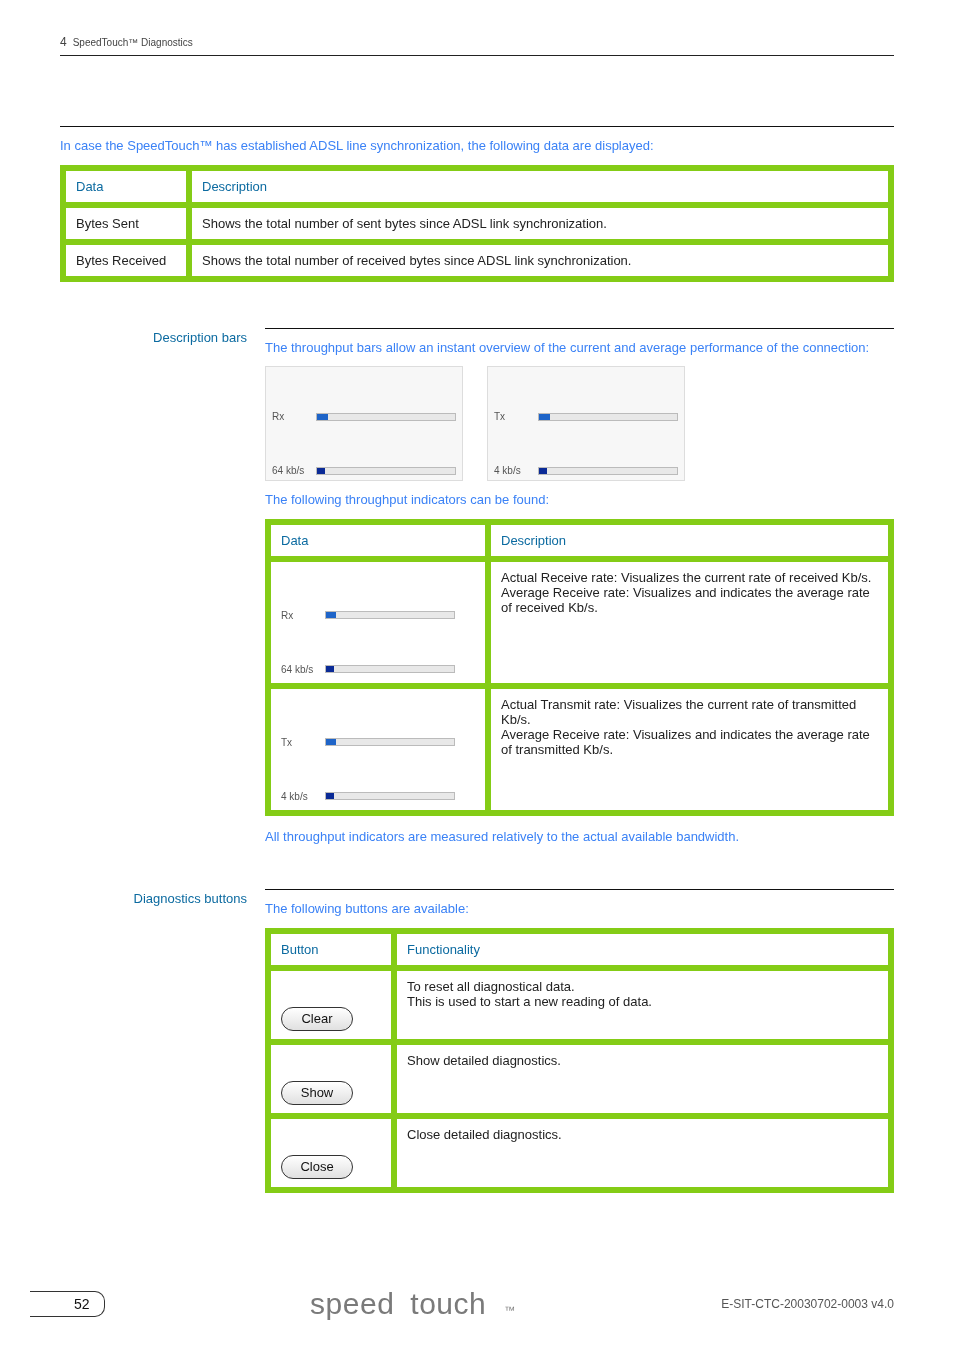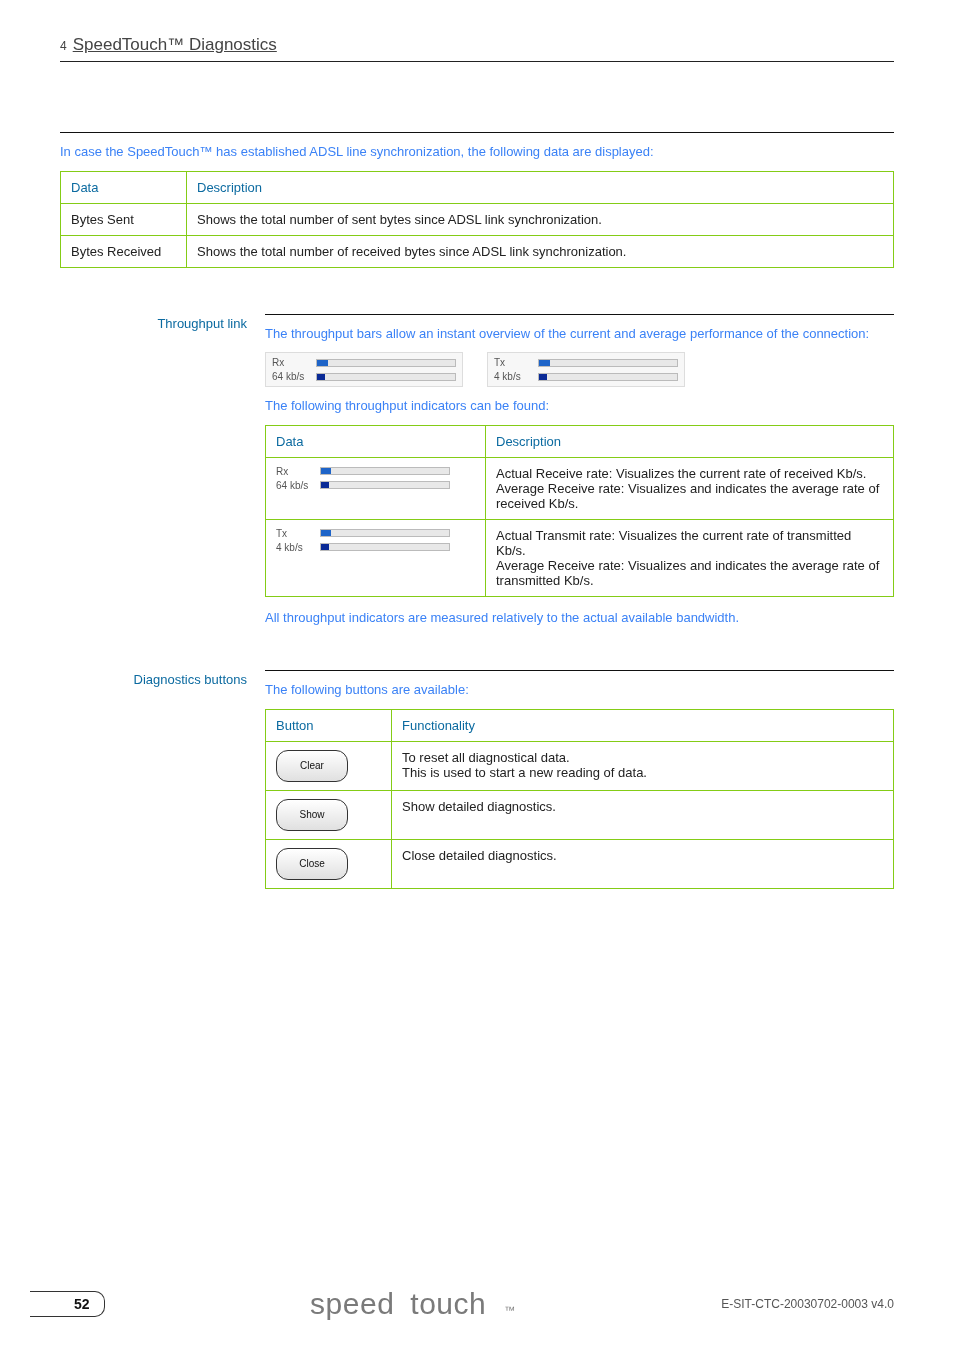--- a/index.html
+++ b/index.html
@@ -8,21 +8,21 @@
     font-size: 13px;
     color: #333;
     background: #fff;
     width: 954px;
     height: 1351px;
     position: relative;
     padding: 35px 60px 30px 60px;
   }
   .header-row { display: flex; align-items: baseline; margin-bottom: 6px; }
   .chapter-num { color: #444; font-size: 12px; margin-right: 6px; }
-  .chapter-title { color: #444; font-size: 17px; text-decoration: underline; }
+  .chapter-title { color: #444; font-size: 10px; }
   .hr-top { border: none; border-top: 1.5px solid #222; margin-bottom: 70px; }
   .section { display: flex; margin-bottom: 34px; }
   .side-label {
     width: 205px;
     flex-shrink: 0;
     color: #0b6aa0;
     font-family: Verdana, Arial, sans-serif;
     font-size: 13px;
     text-align: right;
     padding-right: 18px;
@@ -30,63 +30,64 @@
   }
   .section-body { flex: 1; }
   .rule { border: none; border-top: 1.2px solid #111; margin-bottom: 10px; }
   .para { color: #3b82f6; margin-bottom: 10px; line-height: 1.35; }
   table.data {
     border-collapse: collapse;
     width: 100%;
     margin-bottom: 12px;
   }
   table.data th, table.data td {
-    border: 1px solid #84cc16;
+    border: 6px solid #84cc16;
     padding: 8px 10px;
     text-align: left;
     vertical-align: top;
     font-weight: normal;
     font-size: 13px;
     color: #222;
   }
   table.data th.col-heading {
     color: #0b6aa0;
     font-family: Verdana, Arial, sans-serif;
     font-size: 13px;
   }
   .col-button { width: 126px; text-align: center; vertical-align: middle; }
   .col-data-narrow { width: 126px; }
   .col-data-wide { width: 220px; }
   .minibars { display: flex; gap: 24px; margin-bottom: 10px; }
   .bar-group { display: flex; flex-direction: column; gap: 3px; background: #f7f7f7; padding: 4px 6px; border: 0.5px solid #ddd; }
-  .bar-row { display: flex; align-items: center; gap: 6px; }
+  .bar-row { display: flex; align-items: center; gap: 6px; margin-top: 40px; }
   .bar-label { font-size: 10px; color: #555; width: 38px; }
   .bar-track { width: 140px; height: 8px; background: #e8e8e8; border: 0.5px solid #bbb; position: relative; }
   .bar-fill-blue { position: absolute; left: 0; top: 0; bottom: 0; background: #1e64c8; }
   .bar-fill-navy { position: absolute; left: 0; top: 0; bottom: 0; background: #0a2a96; }
   .bar-cell { display: flex; flex-direction: column; gap: 3px; }
   .bar-cell .bar-track { width: 130px; }
   .ui-button {
     display: inline-flex; align-items: center; justify-content: center;
-    min-width: 72px; height: 32px;
+    min-width: 72px; height: 24px;
     border: 1.2px solid #333; border-radius: 12px;
     background: linear-gradient(#fff, #e0e0e0);
-    font-size: 10px; color: #111;
+    font-size: 13px; color: #111;
     padding: 0 14px;
+    margin-top: 28px;
   }
   .footer-row {
     position: absolute;
     left: 60px; right: 60px; bottom: 30px;
     display: flex; align-items: center; justify-content: space-between;
   }
   .page-pill {
     border: 1.3px solid #333;
     border-radius: 0 10px 10px 0;
     padding: 4px 14px 4px 14px;
-    font-size: 14px; font-weight: bold;
+    font-size: 14px; font-weight: normal;
     color: #111;
     border-left: none;
     position: relative;
   }
   .page-pill::before {
     content: "";
     position: absolute;
     left: -30px; top: -1.3px; bottom: -1.3px;
     width: 30px;
     border-top: 1.3px solid #333;
@@ -128,21 +129,21 @@
       <tr>
         <td>Bytes Received</td>
         <td>Shows the total number of received bytes since ADSL link synchronization.</td>
       </tr>
     </tbody>
       </table>
   </div>
 </div>
 
 <div class="section">
-  <div class="side-label">Throughput link</div>
+  <div class="side-label">Description bars</div>
   <div class="section-body">
     <hr class="rule">
     <p class="para">The throughput bars allow an instant overview of the current and average performance of the connection:</p>
 
     <div class="minibars">
       <div class="bar-group">
         <div class="bar-row">
           <span class="bar-label">Rx</span>
           <div class="bar-track">
               <div class="bar-fill-blue" style="width:8%"></div>

